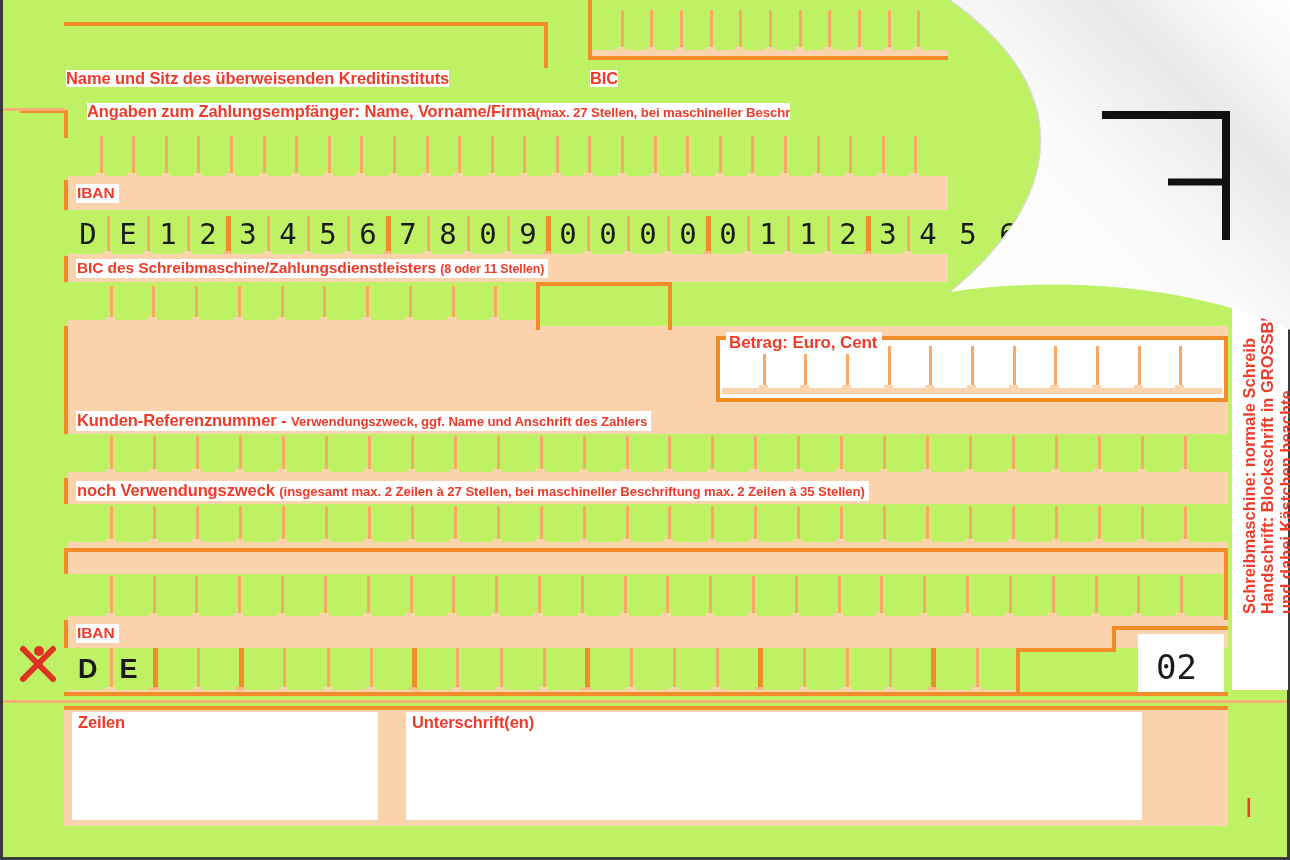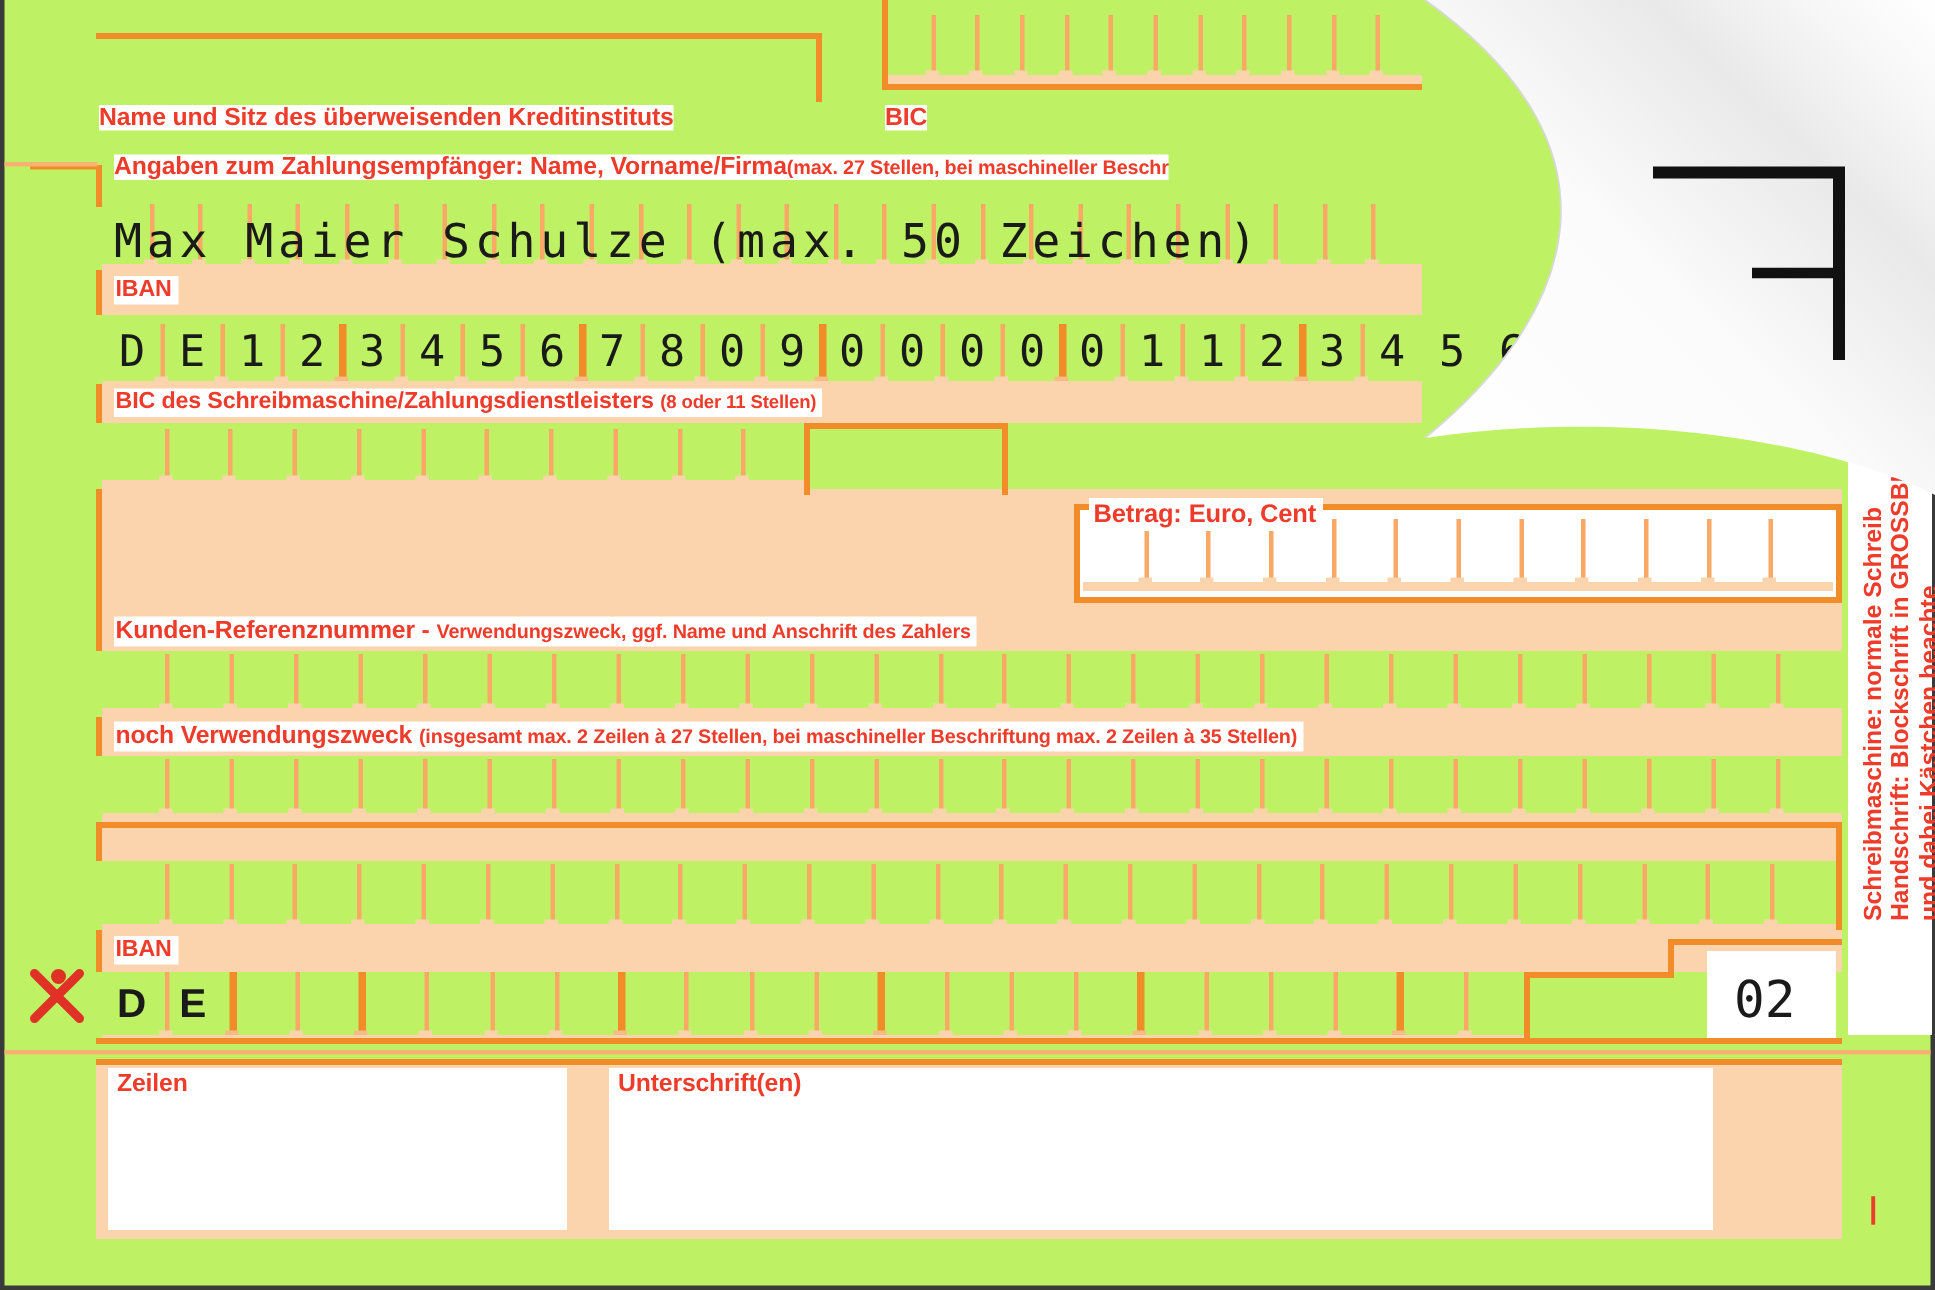--- a/index.html
+++ b/index.html
@@ -123,21 +123,21 @@
       <div class="foot" style="left: 292px; top: 47px;"></div>
       <div class="tick" style="left: 325px; top: 10px; height: 40px;"></div>
       <div class="foot" style="left: 321px; top: 47px;"></div>
       <div class="foot" style="left: 0px; width: 356px; height: 6px; top: 50px; background: rgb(251, 211, 172);"></div>
     </div>
   <div class="lbl" style="left:590px;top:70px;font-size:16.5px;">BIC</div>
 
   <div class="rule" style="left:20px;top:110px;width:48px;height:3px;"></div>
   <div class="rule" style="left:64px;top:110px;width:4px;height:28px;"></div>
 
-  <div class="lbl" style="left:76px;top:103px;font-size:16.5px;">
+  <div class="lbl" style="left:87px;top:103px;font-size:16.5px;">
     <span>Angaben zum Zahlungsempfänger: Name, Vorname/Firma</span><span class="sm">(max. 27 Stellen, bei maschineller Beschr</span>
   </div>
 
   <div class="comb" id="comb-payee-name" style="left:68px;top:132px;width:880px;height:52px;">
       <div class="tick" style="left: 32px; top: 4px; height: 40px;"></div>
       <div class="foot" style="left: 28px; top: 41px;"></div>
       <div class="tick" style="left: 64px; top: 4px; height: 40px;"></div>
       <div class="foot" style="left: 60px; top: 41px;"></div>
       <div class="tick" style="left: 97px; top: 4px; height: 40px;"></div>
       <div class="foot" style="left: 93px; top: 41px;"></div>
@@ -182,21 +182,20 @@
       <div class="tick" style="left: 749px; top: 4px; height: 40px;"></div>
       <div class="foot" style="left: 745px; top: 41px;"></div>
       <div class="tick" style="left: 781px; top: 4px; height: 40px;"></div>
       <div class="foot" style="left: 777px; top: 41px;"></div>
       <div class="tick" style="left: 814px; top: 4px; height: 40px;"></div>
       <div class="foot" style="left: 810px; top: 41px;"></div>
       <div class="tick" style="left: 846px; top: 4px; height: 40px;"></div>
       <div class="foot" style="left: 842px; top: 41px;"></div>
       <div class="foot" style="left: 0px; width: 880px; height: 6px; top: 44px; background: rgb(251, 211, 172);"></div>
     </div>
-  <div class="entry" style="left:76px;top:146px;font-size:31px;letter-spacing:3.2px;">Max Maier Schulze (max. 50 Zeichen)</div>
 
   <div class="band" style="left:64px;top:180px;width:884px;height:30px;"></div>
   <div class="rule" style="left:64px;top:180px;width:4px;height:30px;"></div>
   <div class="lbl" style="left:76px;top:184px;font-size:15.5px;background:#ffffff;padding:1px 4px 2px 1px;">IBAN</div>
 
   <div class="comb" id="comb-payee-iban" style="left:68px;top:212px;width:880px;height:48px;">
       <div class="tick" style="left: 39px; top: 4px; height: 38px;"></div>
       <div class="foot" style="left: 35px; top: 39px;"></div>
       <div class="tick" style="left: 79px; top: 4px; height: 38px;"></div>
       <div class="foot" style="left: 75px; top: 39px;"></div>

